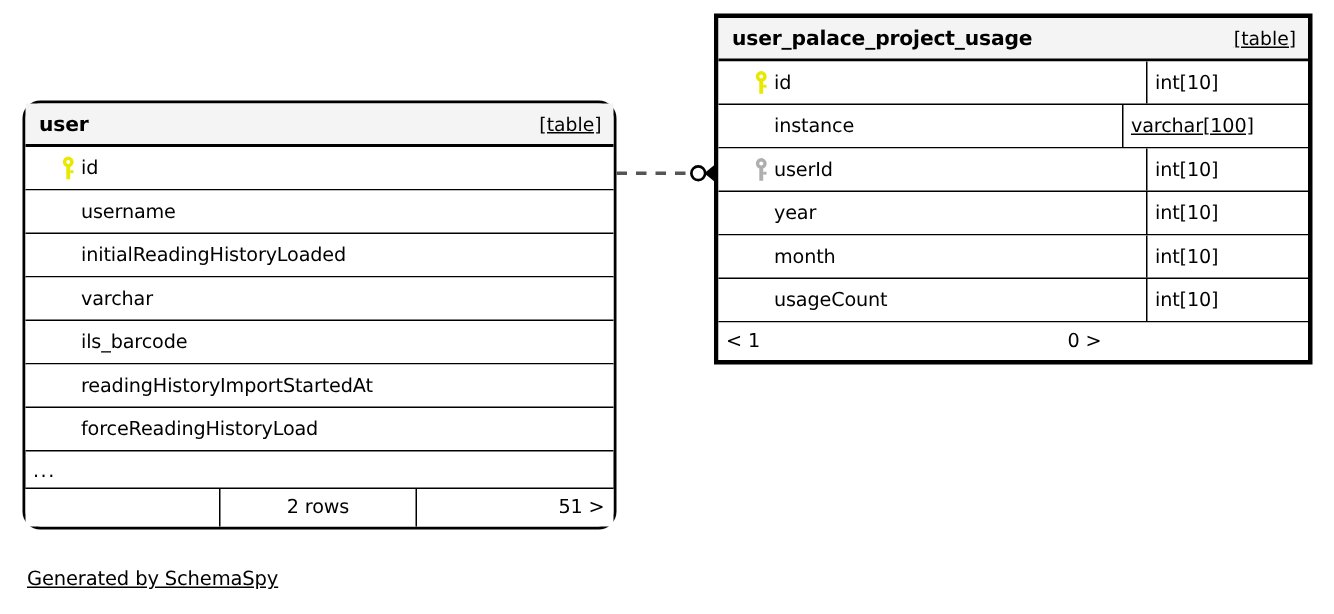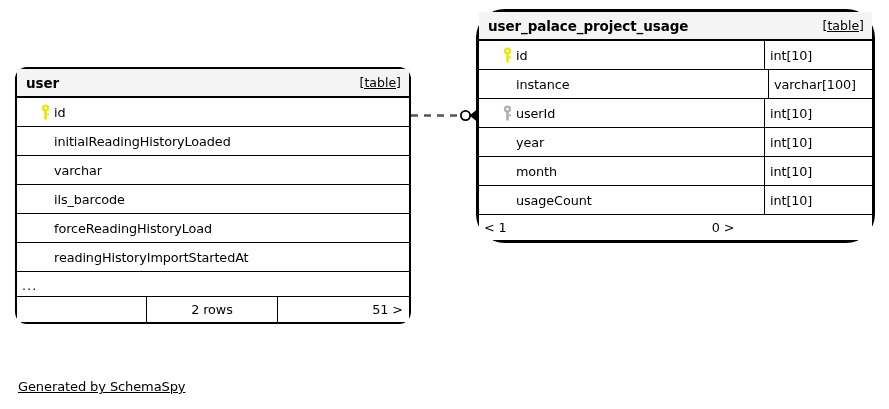--- a/index.html
+++ b/index.html
@@ -164,20 +164,26 @@
           <circle cx="4.5" cy="4" r="3.6" fill="#E8E800"></circle>
           <circle cx="4.5" cy="4" r="1.3" fill="#FFFFFF"></circle>
           <rect x="3.2" y="6.5" width="2.6" height="9" fill="#E8E800"></rect>
           <rect x="5.8" y="9.5" width="2.2" height="1.9" fill="#E8E800"></rect>
         </svg>
       </span>
       <span class="col-name">id</span>
     </div>
   </div>
 
+  <div class="col-row">
+    <div class="col-main">
+      <span class="indent"></span>
+      <span class="col-name">username</span>
+    </div>
+  </div>
 
   <div class="col-row">
     <div class="col-main">
       <span class="indent"></span>
       <span class="col-name">initialReadingHistoryLoaded</span>
     </div>
   </div>
 
   <div class="col-row">
     <div class="col-main">
@@ -189,41 +195,41 @@
   <div class="col-row">
     <div class="col-main">
       <span class="indent"></span>
       <span class="col-name">ils_barcode</span>
     </div>
   </div>
 
   <div class="col-row">
     <div class="col-main">
       <span class="indent"></span>
+      <span class="col-name">readingHistoryImportStartedAt</span>
+    </div>
+  </div>
+
+  <div class="col-row">
+    <div class="col-main">
+      <span class="indent"></span>
       <span class="col-name">forceReadingHistoryLoad</span>
-    </div>
-  </div>
-
-  <div class="col-row">
-    <div class="col-main">
-      <span class="indent"></span>
-      <span class="col-name">readingHistoryImportStartedAt</span>
     </div>
   </div>
 
   <div class="ellipsis-row">...</div>
 
   <div class="tbl-footer">
     <span class="foot-cell foot-left"></span>
     <span class="foot-cell foot-center">2 rows</span>
     <span class="foot-cell foot-right">51 &gt;</span>
   </div>
 </div>
 
-<div class="er-table focal" id="tbl-upu" style="left:476px; top:9px; width:399px;border-radius:29px;">
+<div class="er-table focal" id="tbl-upu" style="left:476px; top:9px; width:399px;">
 
   <div class="tbl-header">
     <span class="tbl-name">user_palace_project_usage</span>
     <span class="tbl-tag">[table]</span>
   </div>
 
   <div class="col-row">
     <div class="col-main">
       <span class="key-slot">
         <svg width="9" height="17" viewBox="0 0 9 17" aria-hidden="true">
@@ -238,21 +244,21 @@
     <div class="col-type" style="width:108px;">
       <span>int[10]</span>
     </div>
   </div>
 
   <div class="col-row">
     <div class="col-main">
       <span class="indent"></span>
       <span class="col-name">instance</span>
     </div>
-    <div class="col-type" style="width:104px;">
+    <div class="col-type" style="width:124px;text-decoration:underline;">
       <span>varchar[100]</span>
     </div>
   </div>
 
   <div class="col-row">
     <div class="col-main">
       <span class="key-slot">
         <svg width="9" height="17" viewBox="0 0 9 17" aria-hidden="true">
           <circle cx="4.5" cy="4" r="3.6" fill="#AFAFAF"></circle>
           <circle cx="4.5" cy="4" r="1.3" fill="#FFFFFF"></circle>

